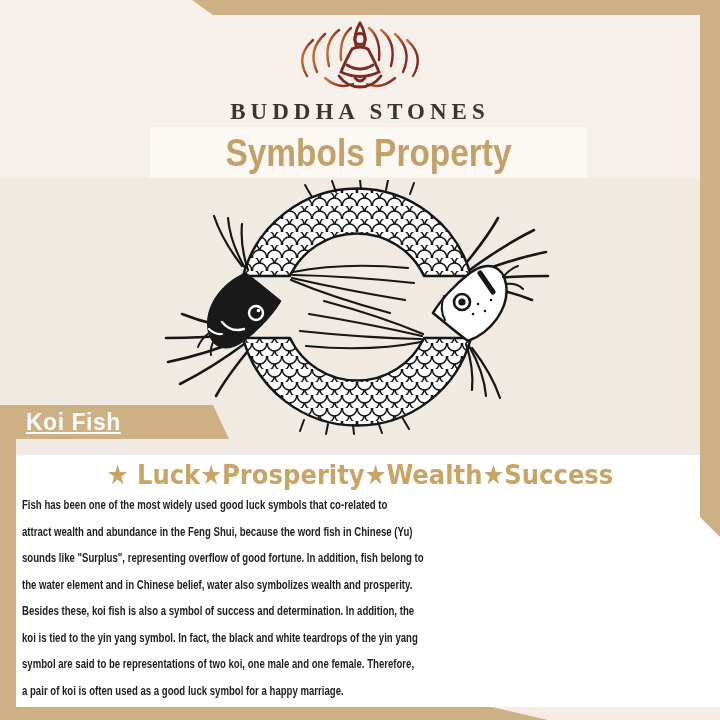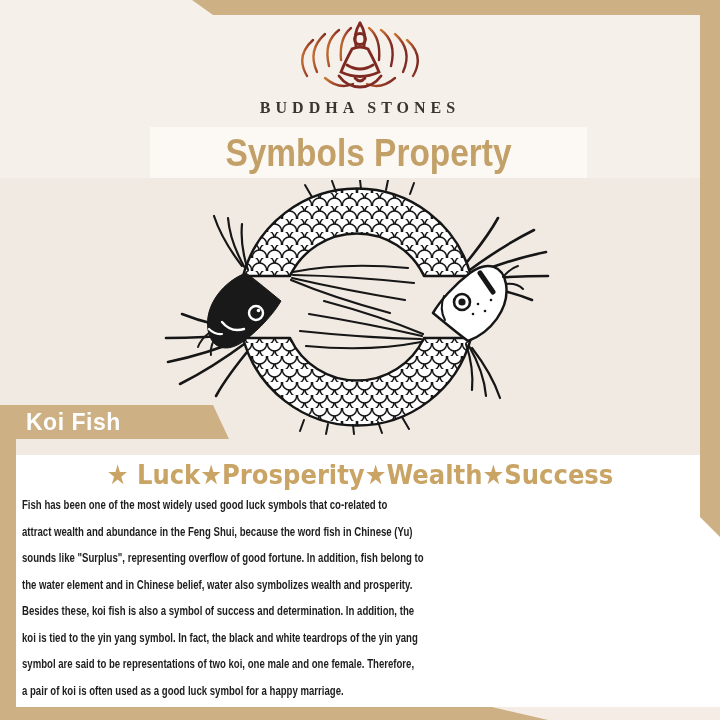--- a/index.html
+++ b/index.html
@@ -17,33 +17,33 @@
   .top-ribbon{position:absolute;left:0;top:0;width:720px;height:15px;background:var(--tan,#cdb083);
     clip-path:polygon(192px 0,720px 0,720px 15px,213px 15px);}
   .right-ribbon{position:absolute;left:700px;top:0;width:20px;height:537px;background:var(--tan,#cdb083);
     clip-path:polygon(0 0,20px 0,20px 537px,0 517px);}
   .left-ribbon{position:absolute;left:0;top:405px;width:16px;height:315px;background:var(--tan,#cdb083);}
   .bottom-ribbon{position:absolute;left:0;top:707px;width:556px;height:13px;background:var(--tan,#cdb083);
     clip-path:polygon(0 0,492px 0,548px 13px,0 13px);}
   
   .logo{position:absolute;left:295px;top:20px;width:130px;height:74px;}
   .brand{position:absolute;left:0;top:99px;width:720px;text-align:center;
-    font-family:"Liberation Serif",serif;font-size:16px;font-weight:600;
+    font-family:"Liberation Serif",serif;font-size:23px;font-weight:600;
     letter-spacing:5px;color:#3b3532;}
   .title{position:absolute;left:150px;top:132px;width:437px;text-align:center;
     font-size:38px;font-weight:bold;color:var(--gold_title,#c2a067);
     transform:scaleX(.88);line-height:42px;}
   
   .koi{position:absolute;left:162px;top:180px;width:400px;height:272px;}
   
   .label-banner{position:absolute;left:0;top:405px;width:229px;height:34px;
     background:var(--tan,#cdb083);
     clip-path:polygon(0 0,213px 0,229px 34px,0 34px);
     color:#ffffff;font-weight:bold;font-size:23px;line-height:34px;
-    padding-left:26px;box-sizing:border-box;letter-spacing:.5px;}
+    padding-left:26px;box-sizing:border-box;letter-spacing:.5px;text-decoration:underline;}
   
   .benefits{position:absolute;left:0;top:458px;width:720px;text-align:center;
     font-family:"DejaVu Sans",sans-serif;font-size:27px;font-weight:bold;
     color:var(--gold_stars,#c9a465);transform:scaleX(.9);line-height:34px;}
   
   .para{position:absolute;left:22px;top:492px;width:697px;
     color:var(--text,#1e1e1e);font-size:12px;font-weight:bold;line-height:26.5px;}
   .para .ln{white-space:nowrap;transform:scaleX(.8);transform-origin:0 50%;}
 </style>
 </head>

